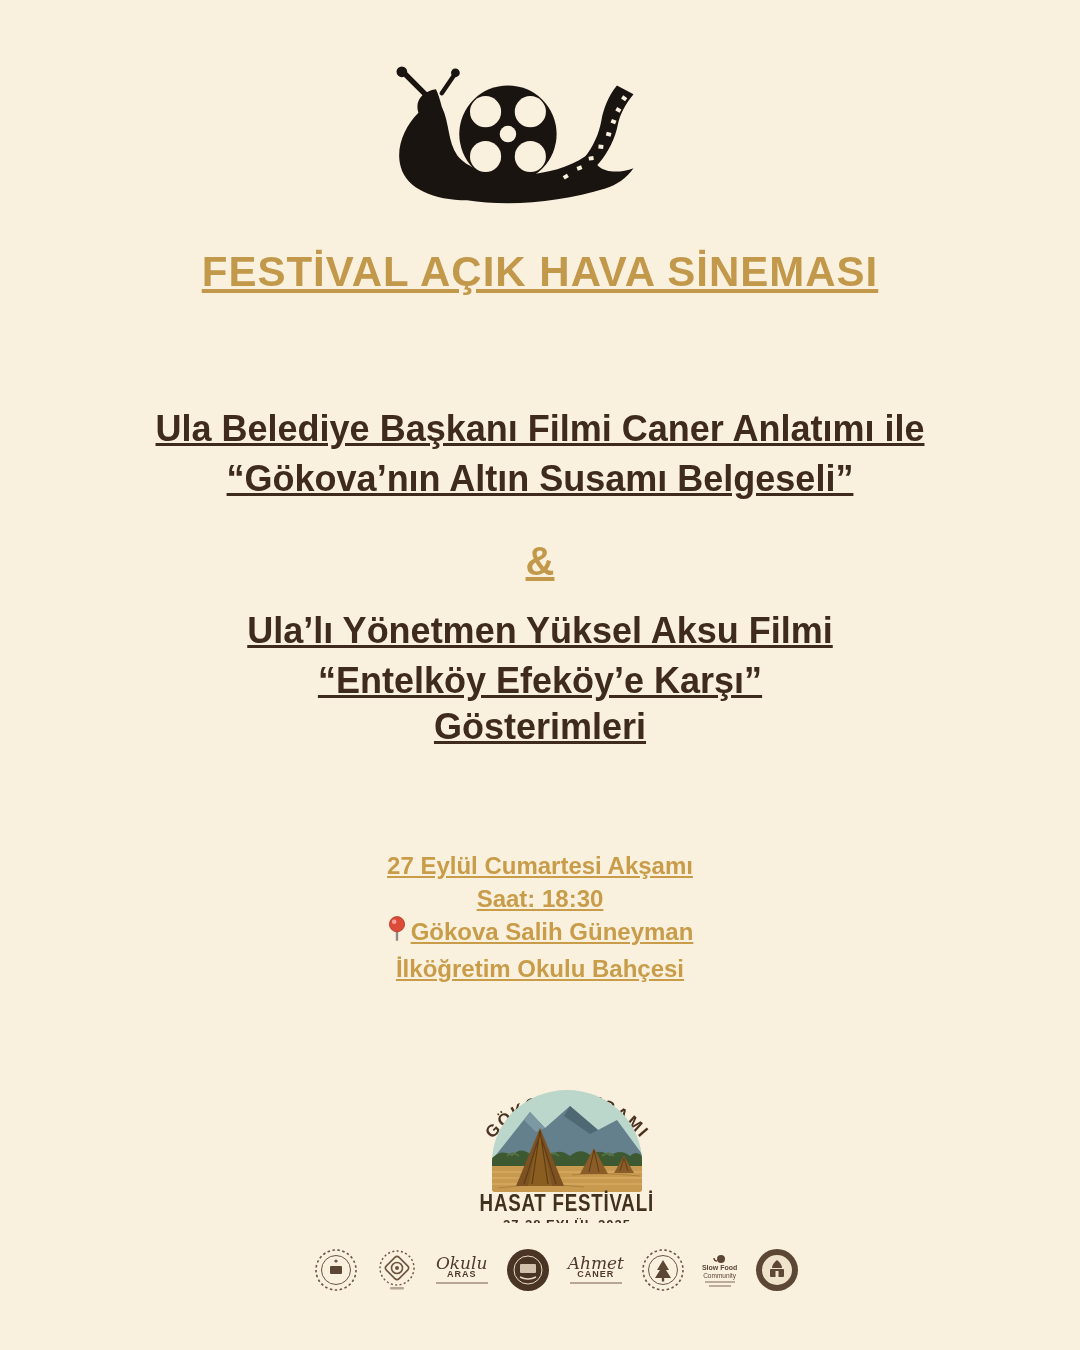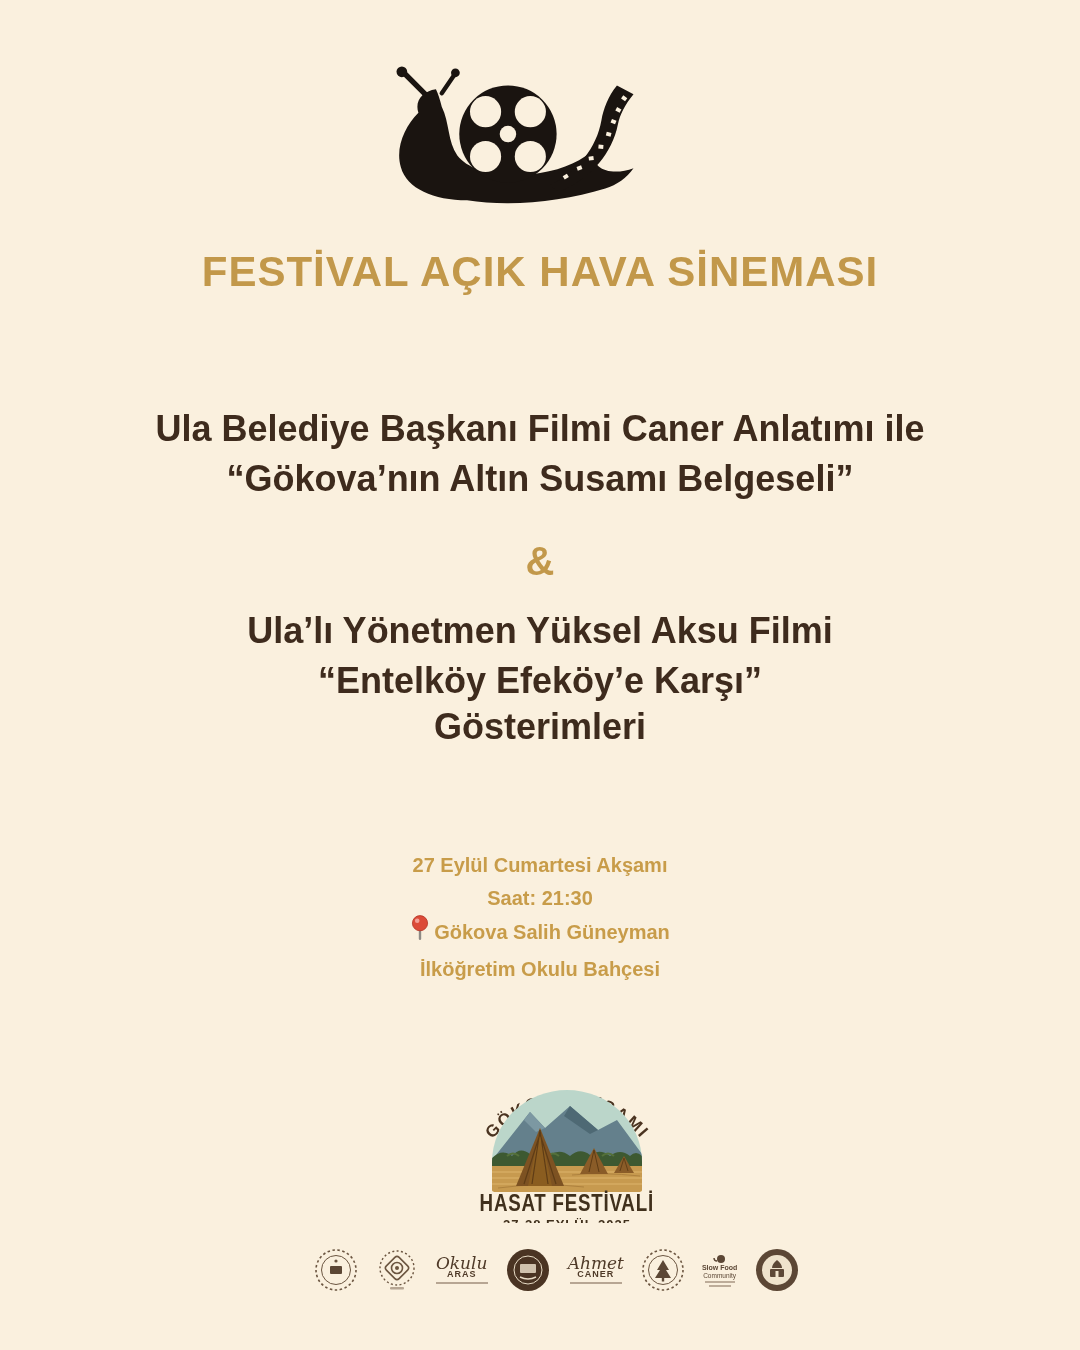--- a/index.html
+++ b/index.html
@@ -2,40 +2,40 @@
 <html><head>
 <meta charset="utf-8">
 <style>
   html,body{margin:0;padding:0;}
   .poster{
     position:relative; width:1080px; height:1350px;
     background:#FAF0DE; overflow:hidden;
     font-family:"Liberation Sans", sans-serif;
     -webkit-font-smoothing:antialiased;
   }
-  .abs{position:absolute; left:0; width:100%; text-align:center;}
+  .abs{position:absolute; left:0; width:100%; text-align:center;text-decoration:underline;}
 
   
   .snail-wrap{position:absolute; left:360px; top:64px; width:292px; height:146px;}
 
   
   .title{
     top:248px; font-size:42px; font-weight:700; letter-spacing:1px;
     color:#C2984A;
   }
 
   
   .film-block{font-size:36px; font-weight:700; color:#3E2B1D; line-height:50px;}
   .film1{top:404px;}
   .amp{top:538px; font-size:40px; font-weight:700; color:#C2984A; line-height:46px;}
   .film2{top:606px;}
   .suffix{top:706px; font-size:36px; font-weight:700; color:#3E2B1D;}
 
   
-  .details{top:849px; font-size:20px; font-weight:700; color:#C89C49; line-height:33px;}
+  .details{top:849px; font-size:24px; font-weight:700; color:#C89C49; line-height:33px;}
   .pin{display:inline-block; vertical-align:-4px; margin-right:4px;}
 
   
   .logo-svg{position:absolute; left:calc(50% - 115px + 27px); top:1054px; width:230px; height:138px;}
   .logo-name{
     top:1189px; font-size:24px; font-weight:700; color:#40301C;
     transform:translateX(27px);
   }
   .logo-name .squeeze{display:inline-block; transform:scaleX(0.78); transform-origin:center; letter-spacing:1px;}
   .logo-date-clip{
@@ -127,21 +127,21 @@
 
   <div class="abs film-block film2">
     <div>Ula’lı Yönetmen Yüksel Aksu Filmi</div>
     <div>“Entelköy Efeköy’e Karşı”</div>
   </div>
 
   <div class="abs suffix">Gösterimleri</div>
 
   <div class="abs details">
     <div>27 Eylül Cumartesi Akşamı</div>
-    <div>Saat: 21:30</div>
+    <div>Saat: 18:30</div>
     <div>
       <span class="pin">
         <svg width="20" height="28" viewBox="0 0 20 28" aria-hidden="true">
           <rect x="8.8" y="11" width="2.4" height="14" rx="1.2" fill="#8E8A85"></rect>
           <circle cx="10" cy="8.2" r="7.6" fill="#DC4B38" stroke="#B23526" stroke-width="0.8"></circle>
           <circle cx="7.2" cy="5.8" r="2.3" fill="#F2A197"></circle>
         </svg>
       </span><span>Gökova Salih Güneyman</span>
     </div>
     <div>İlköğretim Okulu Bahçesi</div>

